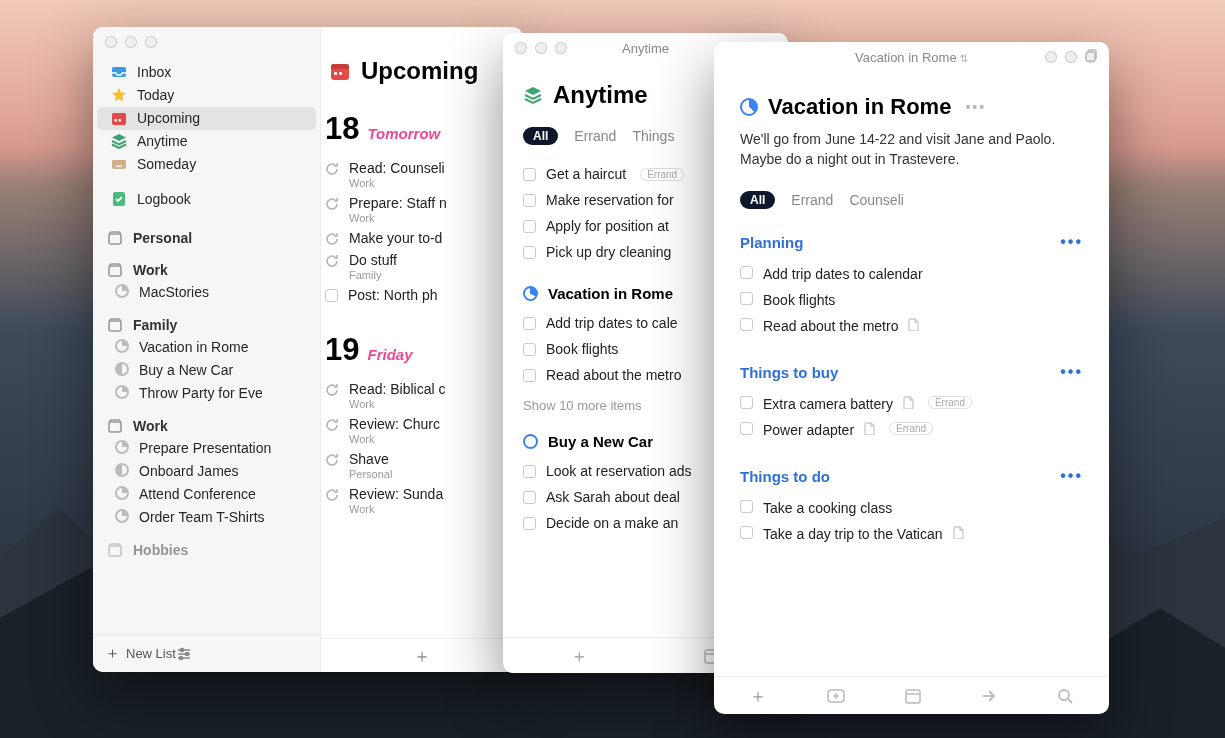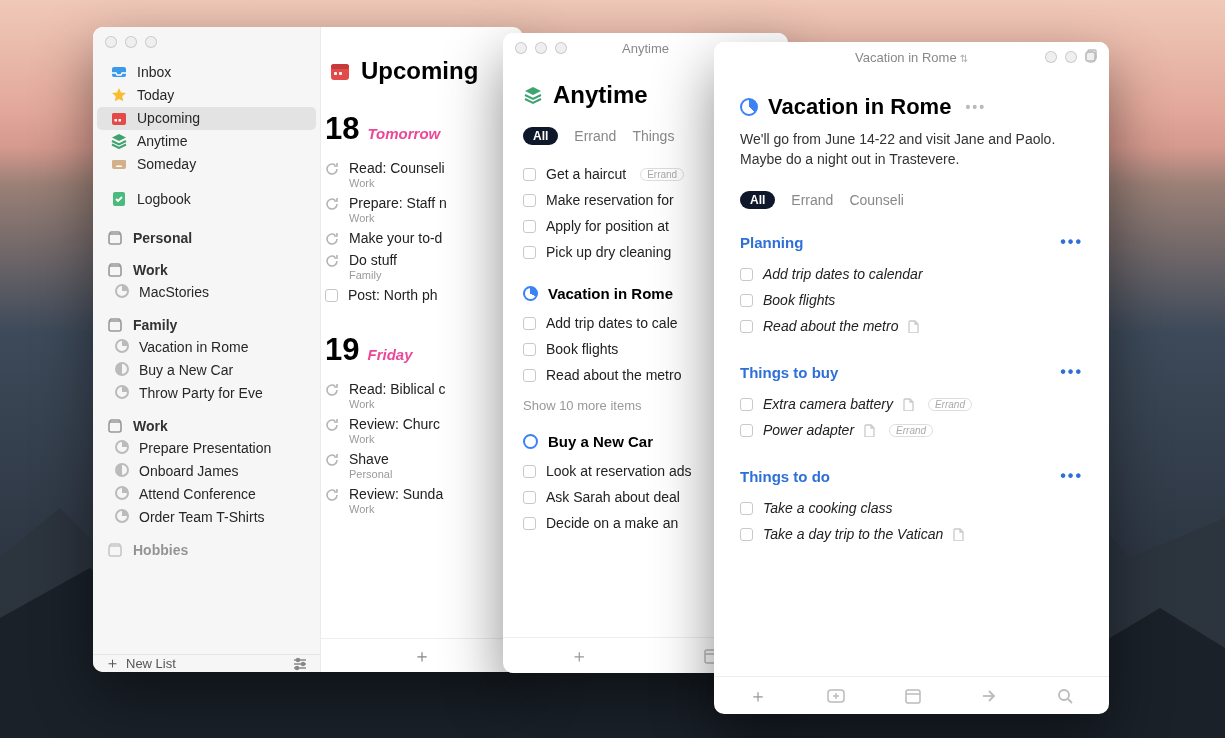--- a/index.html
+++ b/index.html
@@ -69,22 +69,22 @@
   .navgroup { margin-top: 10px; }
   .navgroup .grp { display:flex; align-items:center; gap:10px; padding:3px 14px; font-size:14px; font-weight:600; color:#333;}
   .navgroup .grp .ic { width:16px; height:16px; }
   .navgroup .sub .navitem { padding-left: 18px; }
   .sub .ic.circle { width:14px; height:14px; border-radius:50%; border:2px solid #bbb; }
   .sub .ic.piehalf { width:14px; height:14px; border-radius:50%; border:2px solid #bbb;
       background: linear-gradient(90deg,#bbb 50%, transparent 50%); }
   .sub .ic.pieq { width:14px; height:14px; border-radius:50%; border:2px solid #bbb;
       background: conic-gradient(#bbb 0 90deg, transparent 90deg 360deg); }
   .sidebar-footer {
-    margin-top:auto; height:18px; border-top:1px solid #e6e6e6;
-    display:flex; align-items:center; justify-content:space-between;
+    margin-top:auto; height:38px; border-top:1px solid #e6e6e6;
+    display:flex; align-items:center; justify-content:flex-start;
     padding:0 12px; font-size:13px; color:#555;
   }
   .sidebar-footer .plus { font-size:15px; margin-right:6px;}
   .sliders-ic { width:16px; height:16px; }
 
   #win1 .content { flex:1; padding: 30px 0 0 0; overflow:hidden; position:relative;}
   #win1 h1 { font-size:24px; font-weight:700; display:flex; gap:10px; align-items:center; padding:0 0 0 0; }
   #win1 .content-inner { padding: 0 0 0 0; }
   .upc-head { display:flex; align-items:center; gap:10px; padding-left:4px;}
   .dayhdr { display:flex; align-items:baseline; gap:8px; margin:26px 0 10px 0;}
@@ -126,21 +126,21 @@
   #win3 .titlebar { height:30px;justify-content:flex-end;}
   #win3 .body { padding: 22px 26px 0 26px; overflow:hidden; flex:1;}
   #win3 h1 { font-size:22px; font-weight:700; display:flex; align-items:center; gap:10px;}
   #win3 h1 .pie { width:18px; height:18px; border-radius:50%; border:2.5px solid #3b82f6;
        background: conic-gradient(#3b82f6 0 130deg, transparent 130deg 360deg);}
   #win3 h1 .more { color:#bbb; font-size:14px; margin-left:4px; letter-spacing:2px; font-weight:900;}
   .desc { font-size:14px; color:#333; line-height:1.4; margin-top:10px;}
   .sechdr { display:flex; justify-content:space-between; align-items:center; margin:24px 0 10px 0;}
   .sechdr .t { color:#2f6fd8; font-size:15px; font-weight:700;}
   .sechdr .more { color:#2f6fd8; letter-spacing:2px; font-weight:900;}
-  .vtask { display:flex; gap:10px; align-items:center; padding:5px 0; font-size:14px; color:#222;font-style:italic;}
+  .vtask { display:flex; gap:10px; align-items:flex-start; padding:5px 0; font-size:14px; color:#222;}
   .vtask .cb { width:13px; height:13px; border:1.5px solid #c9c9c9; border-radius:3px; flex-shrink:0;}
   .note-ic { width:11px; height:13px; opacity:.45; flex-shrink:0;}
   #win3 .footer { height:38px; border-top:1px solid #eee; display:flex; align-items:center; justify-content:space-around; padding:0 6px;}
   #win3 .footer div { color:#999; display:flex; align-items:center; justify-content:center;}
   svg { display:block; }
 </style>
 </head>
 <body>
 
 <svg class="mountains" viewBox="0 0 1225 420" preserveAspectRatio="none">

